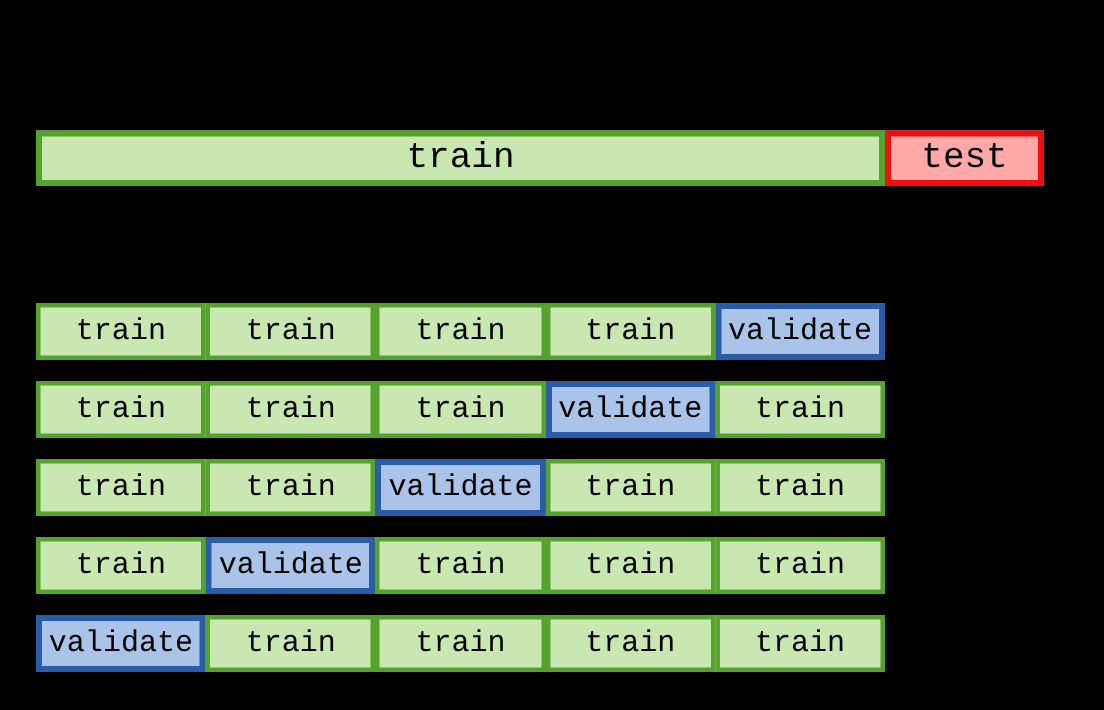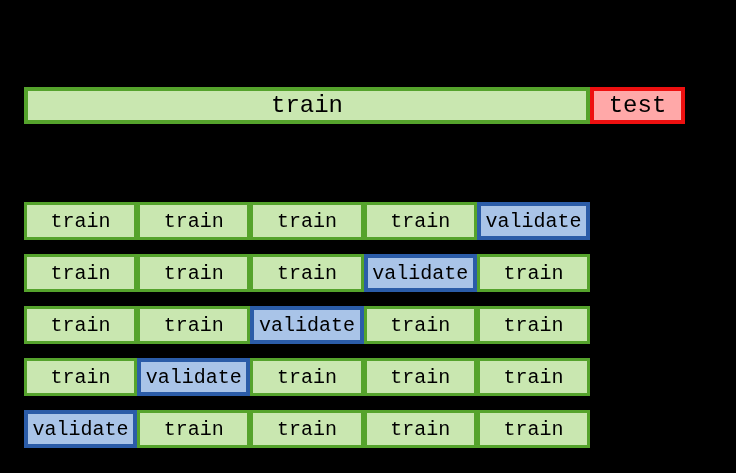--- a/index.html
+++ b/index.html
@@ -29,21 +29,21 @@
     align-items: center;
     justify-content: center;
   }
   .train-box {
     left: 24px; top: 87px; width: 566px; height: 37px;
     background: var(--train-fill);
     border: 4px solid var(--train-border);
     font-size: 24px;
   }
   .test-box {
-    left: 590px; top: 87px; width: 95px; height: 37px;
+    left: 590px; top: 87px; width: 106px; height: 37px;
     background: var(--test-fill);
     border: 4px solid var(--test-border);
     font-size: 24px;
   }
   .cv-grid { position: absolute; left: 0; top: 0; width: 100%; height: 100%; }
   .cv-row {
     position: absolute;
     left: 24px;
     width: 566px;
     height: 38px;

